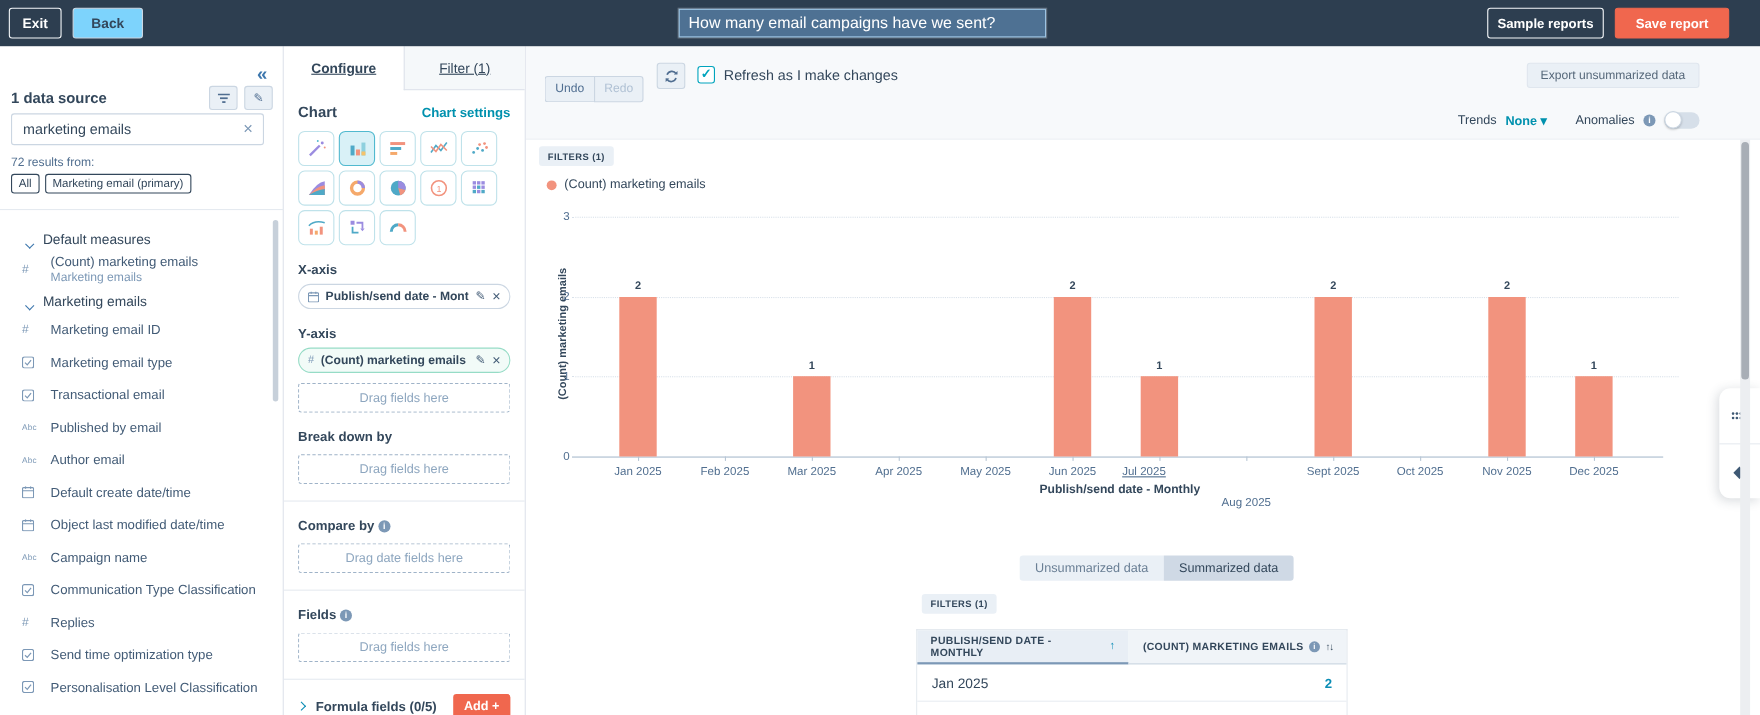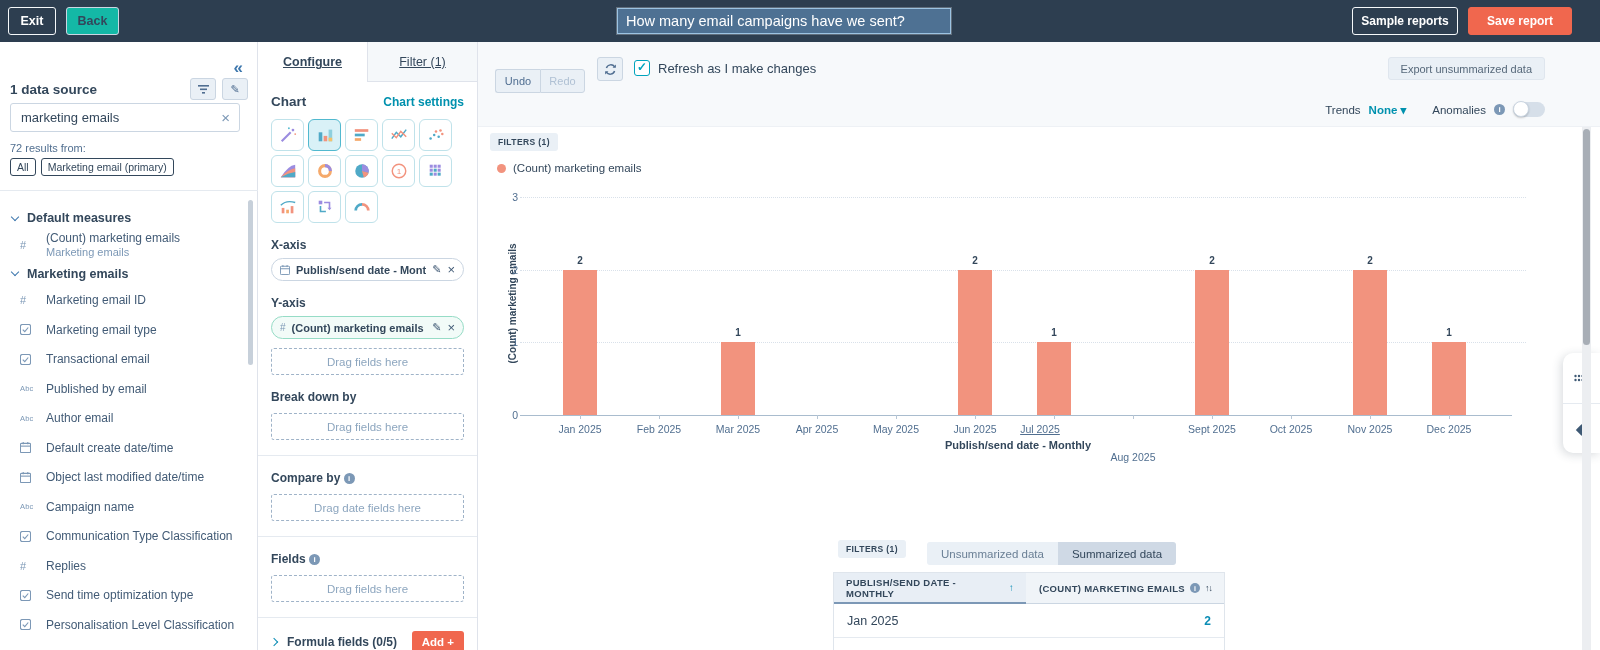--- a/index.html
+++ b/index.html
@@ -3,42 +3,42 @@
 <meta charset="utf-8">
 <style>
   * { margin:0; padding:0; box-sizing:border-box; }
   html,body { width:1600px; height:650px; overflow:hidden; }
   body { font-family:"Liberation Sans", sans-serif; color:#33475b; background:#fff; position:relative; }
 
   
   .topbar { position:absolute; left:0; top:0; width:1600px; height:42px; background:#2d3e50; display:flex; align-items:center; z-index:20; }
   .btn { font-family:inherit; cursor:pointer; border-radius:3px; font-size:12px; }
   .btn-exit { margin-left:8px; width:48px; height:28px; background:#2d3e50; border:1px solid #f5f8fa; color:#fff; font-weight:bold; font-size:12.5px; }
-  .btn-back { margin-left:10px; width:53px; height:28px; background:#14b8a6; border:1px solid #cbd6e2; color:#33475b; font-weight:bold; font-size:12.5px; }
+  .btn-back { margin-left:10px; width:64px; height:28px; background:#7dd3fc; border:1px solid #cbd6e2; color:#33475b; font-weight:bold; font-size:12.5px; }
   .title-input { position:absolute; left:617px; top:8px; width:334px; height:26px; background:#4e7193; border:1px solid #9cc3e2; outline:1px solid rgba(255,255,255,.25); color:#fff; font-size:14.5px; padding:0 8px; font-family:inherit; }
   .topbar-right { position:absolute; right:0; top:7px; display:flex; gap:10px; padding-right:28px; }
   .btn-sample { width:106px; height:28px; background:transparent; border:1px solid #f5f8fa; color:#fff; font-weight:bold; }
   .btn-save { width:104px; height:28px; background:#f0674e; border:1px solid #f0674e; color:#fff; font-weight:bold; }
 
   
   .sidebar { position:absolute; left:0; top:42px; width:258px; height:608px; background:#fff; border-right:1px solid #dfe3eb; z-index:10; }
   .collapse { position:absolute; right:14px; top:16px; color:#3d77ad; font-size:17px; font-weight:bold; cursor:pointer; }
   .ds-row { position:absolute; left:10px; top:36px; width:238px; display:flex; align-items:center; }
   .ds-label { font-size:13.5px; font-weight:bold; }
   .ds-actions { margin-left:auto; display:flex; gap:6px; }
   .mini-btn { width:26px; height:22px; background:#eaf0f6; border:1px solid #cbd6e2; border-radius:3px; display:flex; align-items:center; justify-content:center; color:#506e91; font-size:11px; cursor:pointer; }
   .search-box { position:absolute; left:10px; top:61px; width:230px; height:29px; border:1px solid #cbd6e2; border-radius:3px; background:#fff; display:flex; align-items:center; }
   .search-box input { border:none; outline:none; flex:1; font-size:13px; color:#33475b; padding:0 10px; font-family:inherit; background:transparent; }
   .clear-x { color:#7c98b6; font-size:15px; padding-right:9px; cursor:pointer; }
   .results-from { position:absolute; left:10px; top:100px; font-size:11px; color:#516f90; }
   .chips { position:absolute; left:10px; top:116px; display:flex; gap:5px; }
   .chip { border:1px solid #33475b; border-radius:3px; font-size:10.5px; color:#33475b; padding:2px 6px; background:#fff; cursor:pointer; }
   .sb-divider { position:absolute; left:0; top:148px; width:258px; border-top:1px solid #e5eaf0; }
   .field-list { position:absolute; left:0; top:156px; width:246px; height:452px; overflow:hidden; padding-top:6px; }
-  .sec-header { display:flex; align-items:center; gap:9px; padding:7px 0 5px 12px; font-size:12.5px; font-weight:bold; color:#33475b; cursor:pointer; }
+  .sec-header { display:flex; align-items:flex-end; gap:9px; padding:7px 0 5px 12px; font-size:12.5px; font-weight:normal; color:#33475b; cursor:pointer;margin-left:12px; }
   .chev { width:6px; height:6px; border-right:1.8px solid #3d77ad; border-bottom:1.8px solid #3d77ad; transform:rotate(45deg); margin-top:-3px; }
   .fitem { display:flex; align-items:center; min-height:29.5px; padding-left:20px; cursor:pointer; }
   .fitem .ficon { width:26px; color:#7c98b6; font-size:11px; flex:none; display:flex; align-items:center; }
   .fi-abc { font-size:7.5px; letter-spacing:.2px; }
   .fitem .flabel { font-size:12px; color:#425b76; }
   .fitem .fsub { font-size:11px; color:#7c98b6; margin-top:1px; }
   .sb-scroll { position:absolute; right:4px; top:158px; width:5px; height:165px; background:#c7d0da; border-radius:3px; }
 
   
   .cfg { position:absolute; left:258px; top:42px; width:220px; height:608px; background:#fff; border-right:1px solid #dfe3eb; z-index:9; }
@@ -93,21 +93,21 @@
   .gridline.zero { border-top:1px solid #a9bcce; width:992px; }
   .ytick { position:absolute; width:26px; text-align:right; font-size:10.5px; color:#516f90; }
   .ytitle { position:absolute; left:-31px; top:256px; width:130px; text-align:center; font-size:10px; font-weight:bold; color:#33475b; transform:rotate(-90deg); }
   .bar { position:absolute; width:34px; background:#f2937e; }
   .bar-val { position:absolute; width:34px; text-align:center; font-size:10px; font-weight:bold; color:#33475b; }
   .xtick { position:absolute; top:381px; width:74px; text-align:center; font-size:10.5px; color:#516f90; }
   .xmark { position:absolute; top:373px; width:1px; height:4px; background:#b7c6d5; }
   .xtitle { position:absolute; left:270px; top:397px; width:540px; text-align:center; font-size:11px; font-weight:bold; color:#33475b; }
 
   .dtoggle { position:absolute; left:449px; top:463px; display:flex; }
-  .dt-btn { height:23px; font-size:11.5px; font-family:inherit; border:none; padding:0 14px; cursor:pointer;margin-top:37px; }
+  .dt-btn { height:23px; font-size:11.5px; font-family:inherit; border:none; padding:0 14px; cursor:pointer; }
   .dt-btn.left { background:#eaf0f6; color:#6a7f95; border-radius:3px 0 0 3px; }
   .dt-btn.right { background:#cfd9e5; color:#33475b; border-radius:0 3px 3px 0; }
 
   .dtable { position:absolute; left:355px; top:530px; width:392px; border:1px solid #dfe5ec; border-bottom:none; background:#fff; }
   .dtable .thead { display:flex; height:31px; }
   .th { display:flex; align-items:center; font-size:9.5px; font-weight:bold; letter-spacing:.3px; color:#33475b; padding:0 12px; gap:5px; }
   .th.c1 { width:192px; background:#e8eef5; border-bottom:2px solid #7c98b6; }
   .th.c2 { width:198px; background:#f0f4f8; border-bottom:1px solid #cbd6e2; justify-content:flex-end; }
   .sort-up { color:#0b8db5; font-size:10px; }
   .sort-ud { color:#33475b; font-size:9px; letter-spacing:-1px; }

